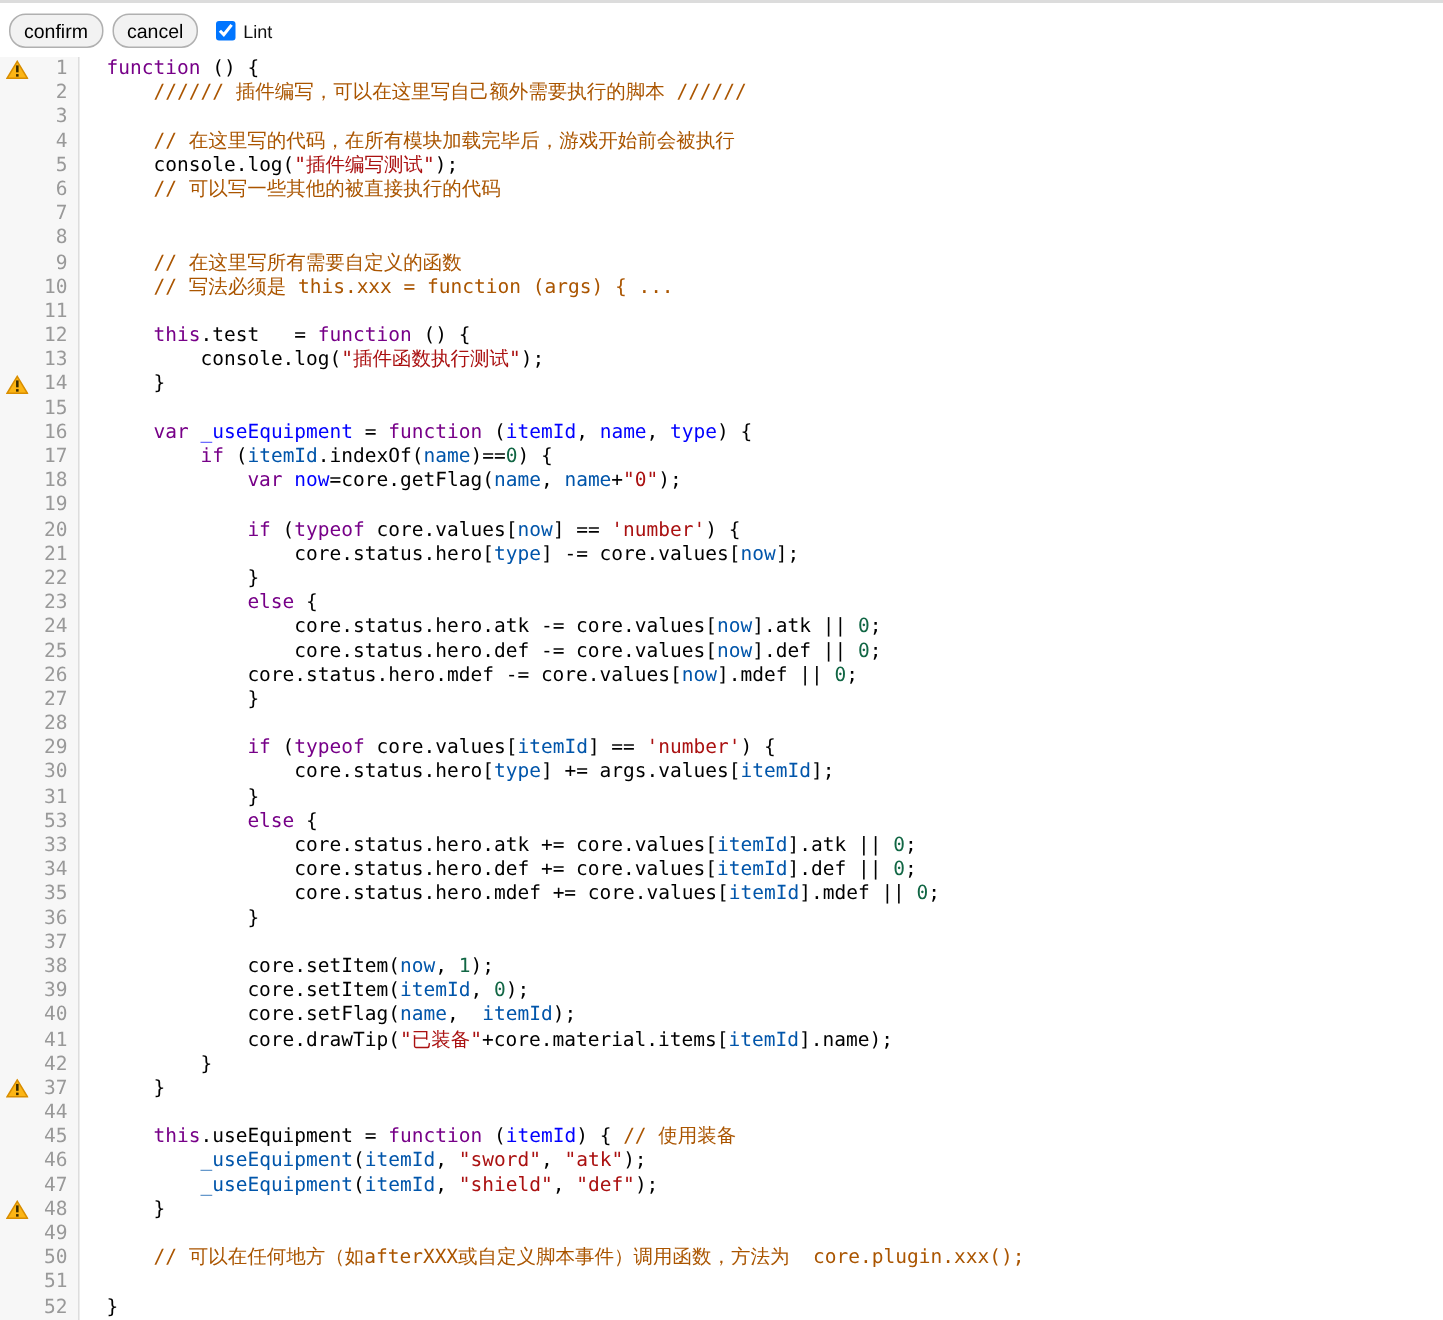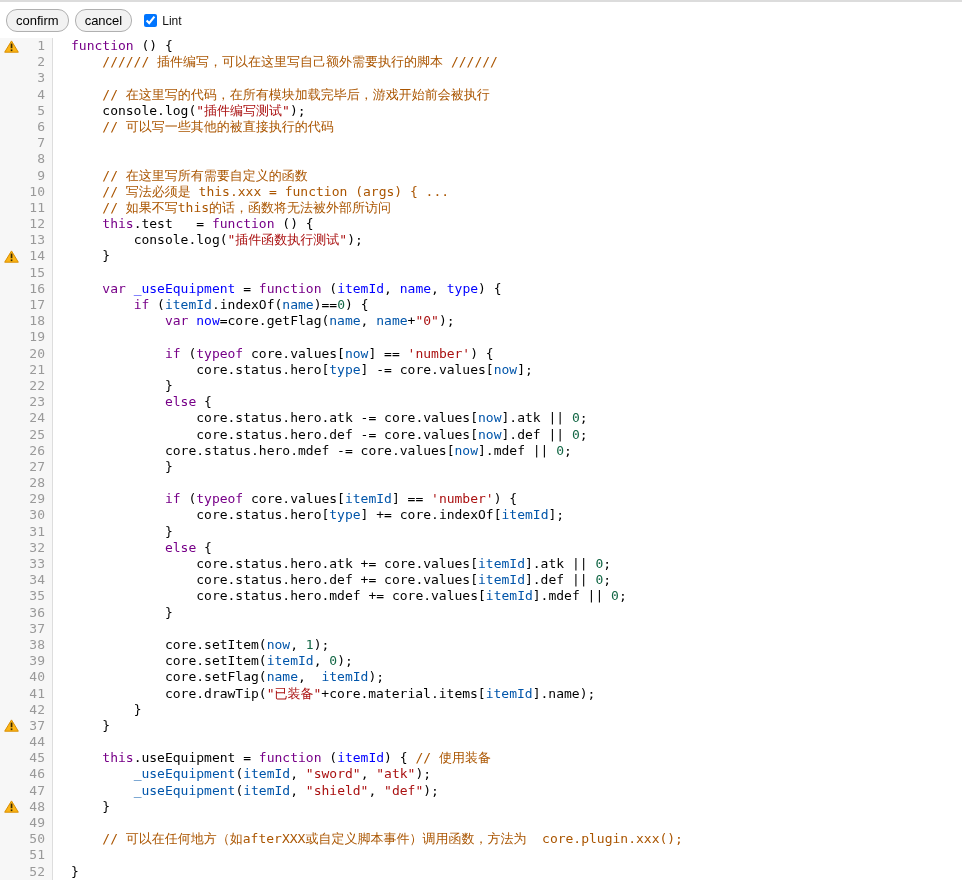--- a/index.html
+++ b/index.html
@@ -127,21 +127,21 @@
       <div class="code-text"><span class="tok-p">    </span><span class="tok-c">// 在这里写所有需要自定义的函数</span></div>
     </div>
     <div class="cm-line">
       <div class="gutter-warn"></div>
       <div class="gutter-num">10</div>
       <div class="code-text"><span class="tok-p">    </span><span class="tok-c">// 写法必须是 this.xxx = function (args) { ...</span></div>
     </div>
     <div class="cm-line">
       <div class="gutter-warn"></div>
       <div class="gutter-num">11</div>
-      <div class="code-text"><span class="tok-p">    </span><span class="tok-c">// 如果不写this的话，函数将无法被外部所访问</span></div>
+      <div class="code-text"><span class="tok-p">    </span></div>
     </div>
     <div class="cm-line">
       <div class="gutter-warn"></div>
       <div class="gutter-num">12</div>
       <div class="code-text"><span class="tok-p">    </span><span class="tok-k">this</span><span class="tok-p">.test   = </span><span class="tok-k">function</span><span class="tok-p"> () {</span></div>
     </div>
     <div class="cm-line">
       <div class="gutter-warn"></div>
       <div class="gutter-num">13</div>
       <div class="code-text"><span class="tok-p">        </span><span class="tok-p">console.log(</span><span class="tok-s">"插件函数执行测试"</span><span class="tok-p">);</span></div>
@@ -228,30 +228,30 @@
       <div class="code-text"></div>
     </div>
     <div class="cm-line">
       <div class="gutter-warn"></div>
       <div class="gutter-num">29</div>
       <div class="code-text"><span class="tok-p">            </span><span class="tok-k">if</span><span class="tok-p"> (</span><span class="tok-k">typeof</span><span class="tok-p"> core.values[</span><span class="tok-v">itemId</span><span class="tok-p">] == </span><span class="tok-s">'number'</span><span class="tok-p">) {</span></div>
     </div>
     <div class="cm-line">
       <div class="gutter-warn"></div>
       <div class="gutter-num">30</div>
-      <div class="code-text"><span class="tok-p">                </span><span class="tok-p">core.status.hero[</span><span class="tok-v">type</span><span class="tok-p">] += core.indexOf[</span><span class="tok-v">itemId</span><span class="tok-p">];</span></div>
+      <div class="code-text"><span class="tok-p">                </span><span class="tok-p">core.status.hero[</span><span class="tok-v">type</span><span class="tok-p">] += args.values[</span><span class="tok-v">itemId</span><span class="tok-p">];</span></div>
     </div>
     <div class="cm-line">
       <div class="gutter-warn"></div>
       <div class="gutter-num">31</div>
       <div class="code-text"><span class="tok-p">            </span><span class="tok-p">}</span></div>
     </div>
     <div class="cm-line">
       <div class="gutter-warn"></div>
-      <div class="gutter-num">32</div>
+      <div class="gutter-num">53</div>
       <div class="code-text"><span class="tok-p">            </span><span class="tok-k">else</span><span class="tok-p"> {</span></div>
     </div>
     <div class="cm-line">
       <div class="gutter-warn"></div>
       <div class="gutter-num">33</div>
       <div class="code-text"><span class="tok-p">                </span><span class="tok-p">core.status.hero.atk += core.values[</span><span class="tok-v">itemId</span><span class="tok-p">].atk || </span><span class="tok-n">0</span><span class="tok-p">;</span></div>
     </div>
     <div class="cm-line">
       <div class="gutter-warn"></div>
       <div class="gutter-num">34</div>

